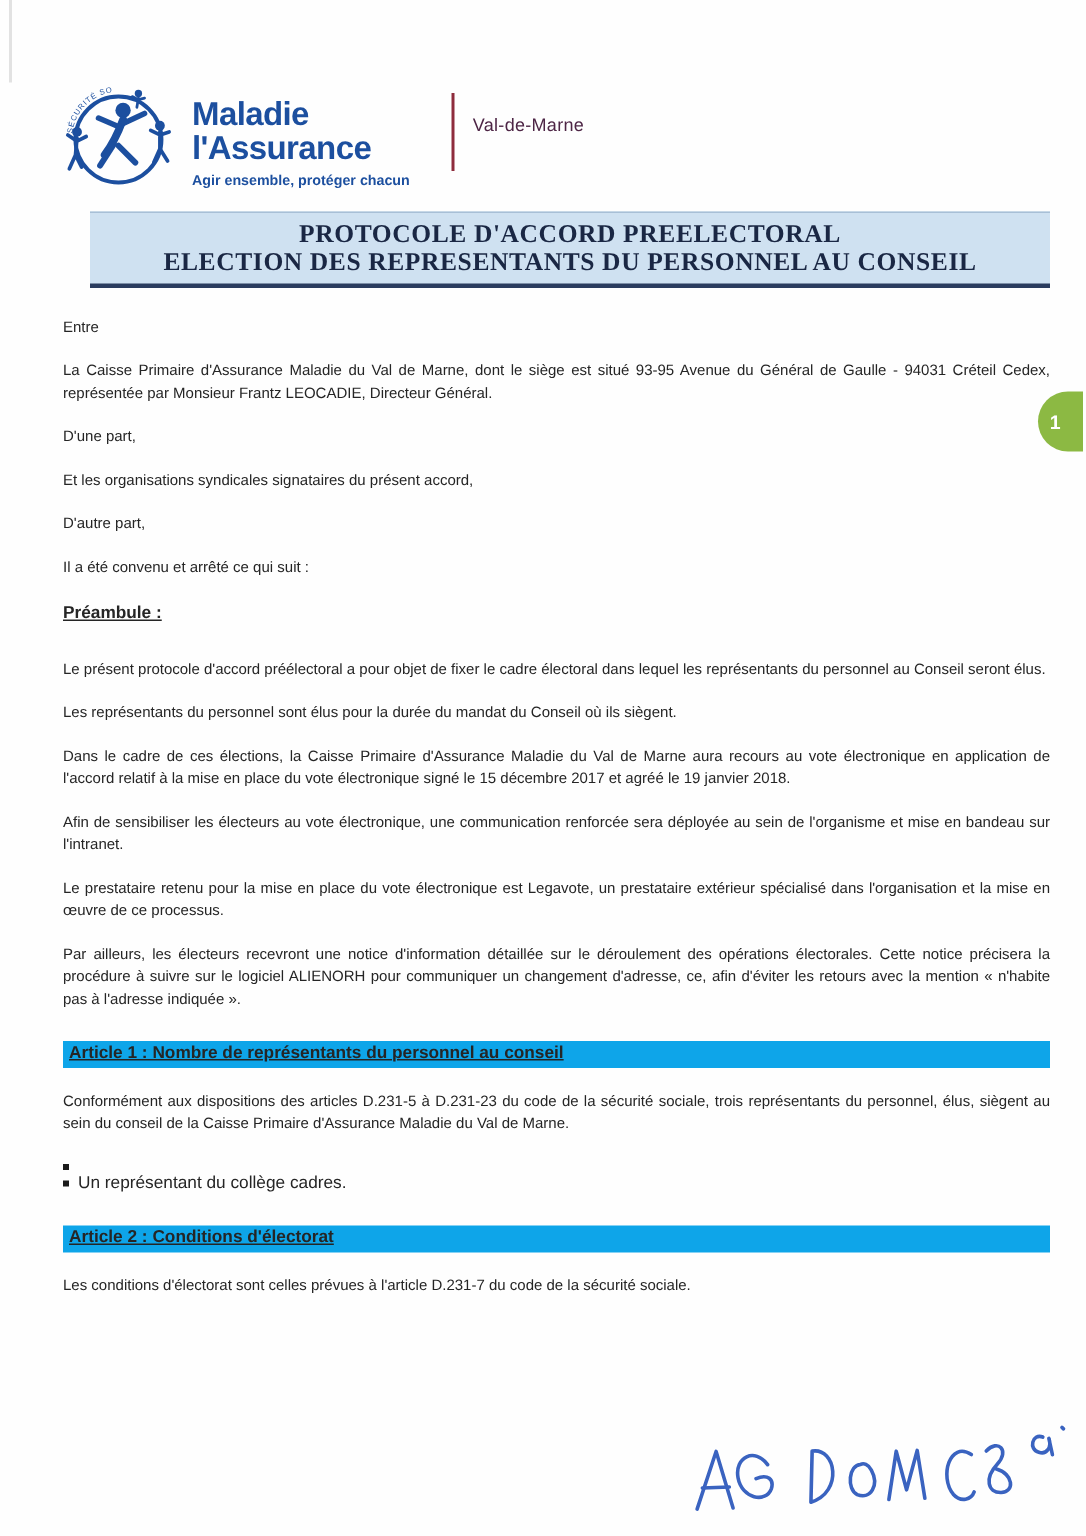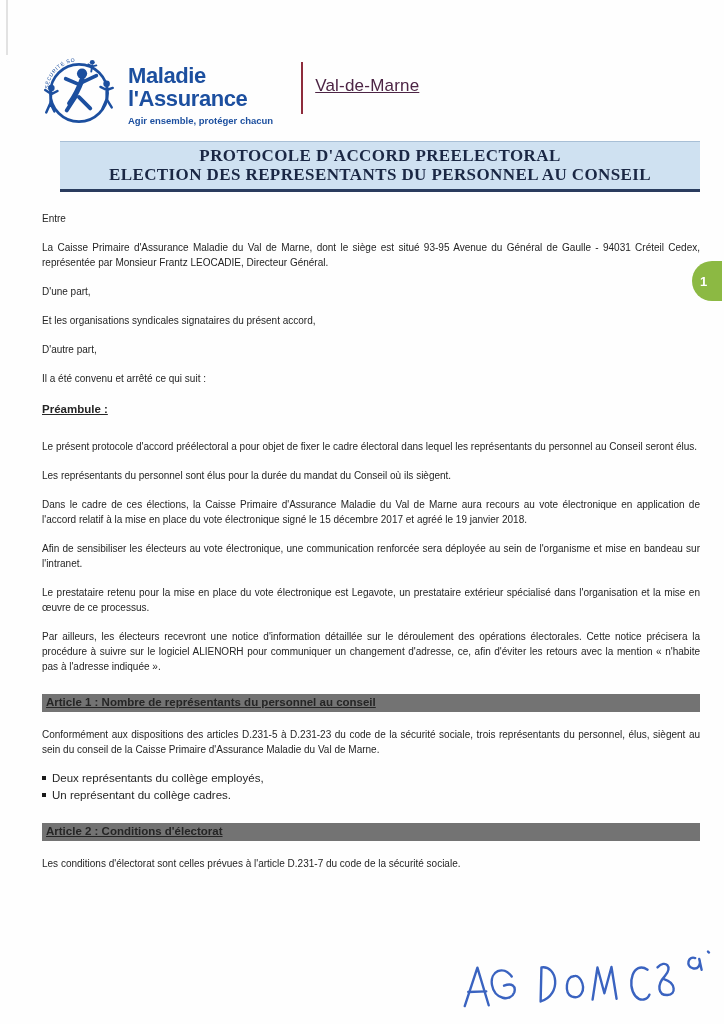--- a/index.html
+++ b/index.html
@@ -40,24 +40,23 @@
     color: #1c4f9f;
   }
   .logo-divider {
     width: 2px; height: 52px;
     background: #8e2c3c;
     margin: 6px 0 0 28px;
     flex: 0 0 auto;
   }
   .region {
     margin: 20px 0 0 12px;
-    font-size: 17px;
+    font-size: 12px;
     color: #4d2545;
     letter-spacing: 0.2px;
-    text-decoration: underline;
   }
   
   .banner {
     margin: 15px 24px 0 60px;
     background: #cfe1f1;
     border-top: 1px solid #a8bfd6;
     border-bottom: 3px solid #2a3c5e;
     padding: 4px 6px 5px;
     text-align: center;
     font-family: "Liberation Serif", serif;
@@ -74,21 +73,21 @@
     line-height: 15px;
     margin-bottom: 14px;
     text-align: justify;
   }
   .h-underline { font-weight: bold; text-decoration: underline; }
   .section-heading {
     font-size: 11.5px;
     margin: 17px 0 24px;
   }
   .article-bar {
-    background: #737373;
+    background: #0ea5e9;
     margin: 20px 0 15px;
     padding: 1px 4px 2px;
     font-size: 11.5px;
     line-height: 15px;
   }
   .bullet-row {
     display: flex;
     align-items: flex-start;
     font-size: 11.5px;
     line-height: 15px;
@@ -188,21 +187,20 @@
     <p>Le prestataire retenu pour la mise en place du vote électronique est Legavote, un prestataire extérieur spécialisé dans l'organisation et la mise en œuvre de ce processus.</p>
     <p>Par ailleurs, les électeurs recevront une notice d'information détaillée sur le déroulement des opérations électorales. Cette notice précisera la procédure à suivre sur le logiciel ALIENORH pour communiquer un changement d'adresse, ce, afin d'éviter les retours avec la mention « n'habite pas à l'adresse indiquée ».</p>
 
     <div class="article-bar">
       <span class="h-underline">Article 1 : Nombre de représentants du personnel au conseil</span>
     </div>
     <p>Conformément aux dispositions des articles D.231-5 à D.231-23 du code de la sécurité sociale, trois représentants du personnel, élus, siègent au sein du conseil de la Caisse Primaire d'Assurance Maladie du Val de Marne.</p>
     <div class="bullet-group">
       <div class="bullet-row">
         <span class="bullet-sq"></span>
-        <span>Deux représentants du collège employés,</span>
       </div>
       <div class="bullet-row">
         <span class="bullet-sq"></span>
         <span>Un représentant du collège cadres.</span>
       </div>
     </div>
 
     <div class="article-bar">
       <span class="h-underline">Article 2 : Conditions d'électorat</span>
     </div>

